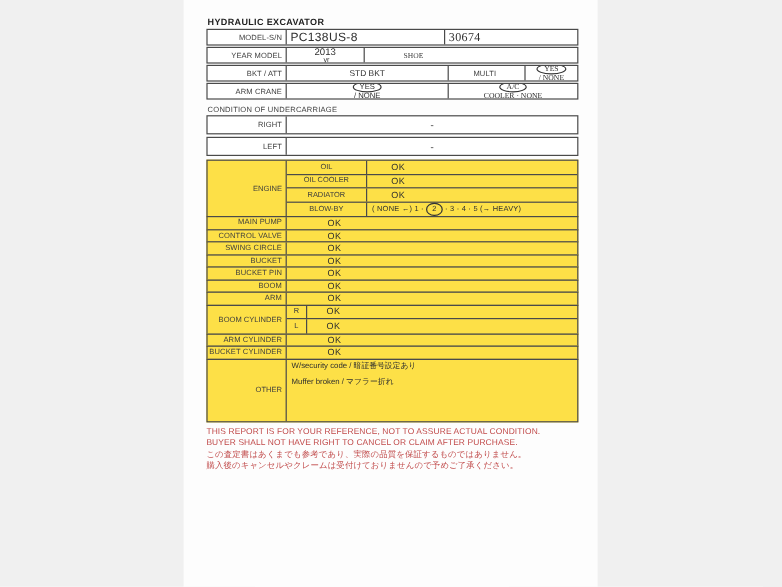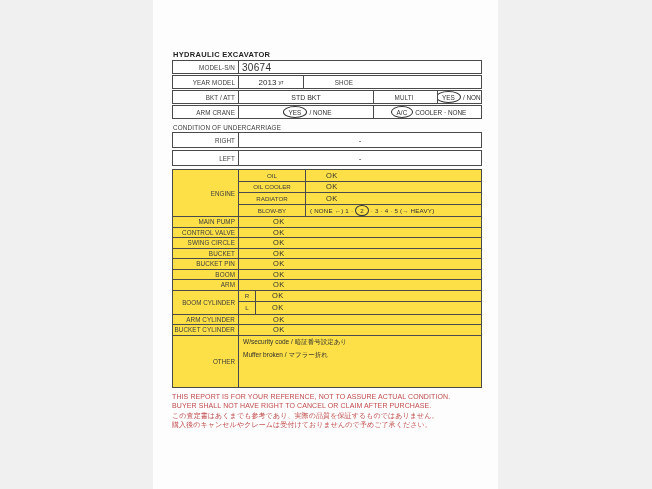--- a/index.html
+++ b/index.html
@@ -9,43 +9,43 @@
     font-family:"Liberation Sans","DejaVu Sans",sans-serif;
     color:#2e2e2e;
     position:relative;
     overflow:hidden;
   }
   .page{
     position:absolute;left:153px;top:0;width:345px;height:489px;
     background:#fdfdfd;
   }
   .sheet{
-    position:absolute;left:19px;top:14px;width:310px;margin-top:36px;
+    position:absolute;left:19px;top:14px;width:310px;
   }
   .doc-title{
     font-size:7.5px;font-weight:bold;letter-spacing:.3px;color:#222;
     margin-bottom:1px;padding-left:1px;
   }
   
   .hrow{
     display:flex;height:14px;margin-bottom:1px;
     border:1px solid #4a4a4a;background:#fff;box-sizing:border-box;
   }
   .cell{
     display:flex;align-items:center;box-sizing:border-box;
     border-right:1px solid #4a4a4a;overflow:hidden;white-space:nowrap;
   }
-  .cell:last-child{border-right:none;}
+  .cell:last-child{border-right:none;font-family:Liberation Serif, serif;}
   .lbl{
     justify-content:flex-end;padding-right:3px;
     font-size:6.3px;color:#3c3c3c;letter-spacing:.1px;
   }
   .w66{width:66px;} .w132{width:132px;} .w65{width:65px;} .w52{width:52px;}
   .w135{width:135px;} .w64{width:64px;} .grow{flex:1;}
-  .center{justify-content:center;}
+  .center{justify-content:center;flex-direction:column;}
   .start{justify-content:flex-start;padding-left:3px;}
   .big{font-size:10px;letter-spacing:.3px;}
   .f8{font-size:8px;} .f7{font-size:7px;} .f65{font-size:6.4px;}
   .unit{font-size:6px;margin-left:2px;}
   .circ{
     display:inline-flex;align-items:center;justify-content:center;
     border:1px solid #333;border-radius:50%;
     padding:0 5px;height:10px;font-size:6.4px;margin:0 2px;
     background:transparent;
   }
@@ -97,20 +97,21 @@
 <body>
 
 <div class="page">
   <div class="sheet">
 
     <div class="doc-title">HYDRAULIC EXCAVATOR</div>
 
     <div>
       <div class="hrow">
         <div class="cell lbl w66">MODEL-S/N</div>
+        <div class="cell big start w132">PC138US-8</div>
         <div class="cell big start grow">30674</div>
       </div>
       <div class="hrow">
         <div class="cell lbl w66">YEAR MODEL</div>
         <div class="cell center f8 w65">
           <span>2013</span>
           <span class="unit">yr</span>
         </div>
         <div class="cell lbl w52">SHOE</div>
       </div>

